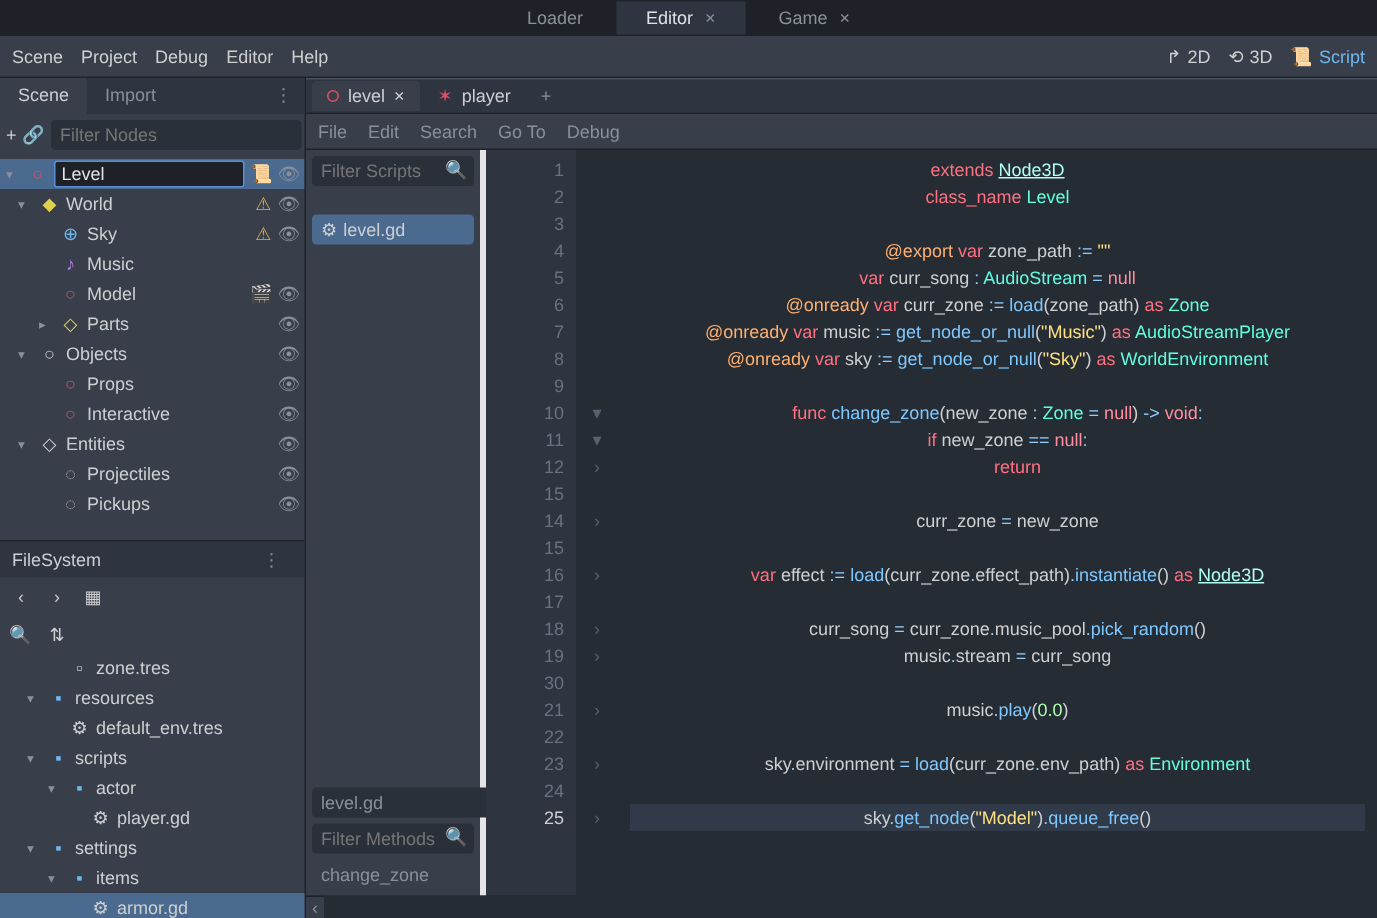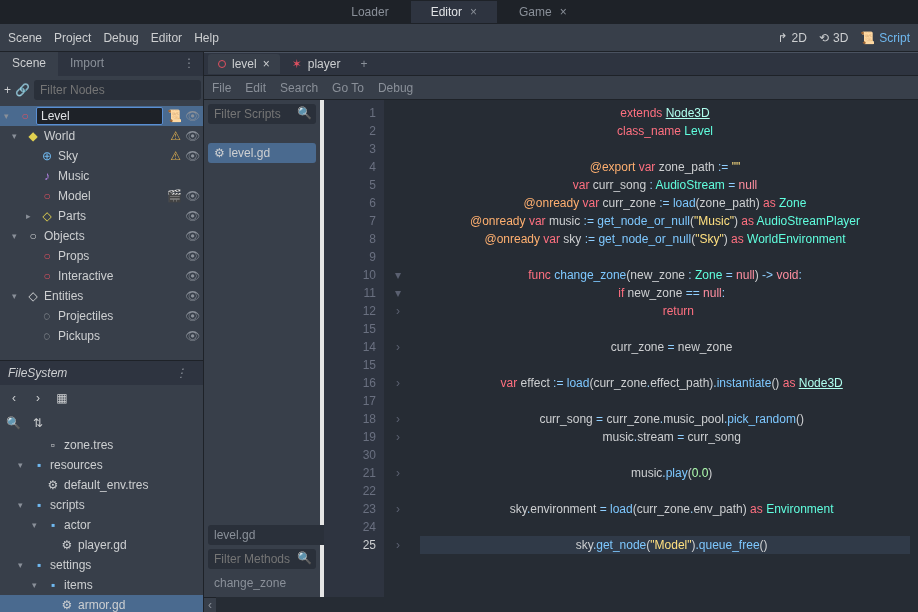--- a/index.html
+++ b/index.html
@@ -30,21 +30,21 @@
 .tree-row .node-icon { width: 14px; text-align: center; }
 .tree-row .label { flex: 1; white-space: nowrap; overflow: hidden; }
 .tree-row .label.editable { background: #1e2228; border: 1px solid #5a8fd4; padding: 1px 4px; border-radius: 2px; }
 .tree-row .vis { width: 14px; color: #8a9099; cursor: pointer; }
 .tree-row .warn { color: #e0b050; }
 .ic-red { color: #e05060; }
 .ic-blue { color: #6fb8ef; }
 .ic-yellow { color: #e0d050; }
 .ic-purple { color: #b080e0; }
 .filesystem { flex: 1; display: flex; flex-direction: column; border-top: 1px solid #1e2228; overflow: hidden; }
-.fs-header { height: 24px; background: #2e3440; display: flex; align-items: center; padding: 0 8px; font-style: italic; }
+.fs-header { height: 24px; background: #2e3440; display: flex; align-items: center; padding: 0 8px; }
 .fs-path-row { height: 26px; display: flex; align-items: center; padding: 0 4px; gap: 4px; }
 .fs-tree { flex: 1; overflow-y: auto; }
 .right-panel { flex: 1; display: flex; flex-direction: column; background: #262c34; }
 .editor-tabs { height: 24px; background: #2e3440; display: flex; align-items: center; padding: 0 4px; gap: 2px; border-bottom: 1px solid #1e2228; border-top: 1px solid #4a5260; }
 .editor-tab { padding: 3px 10px; display: flex; align-items: center; gap: 6px; color: #cdcfd1; border-radius: 3px 3px 0 0; }
 .editor-tab.active { background: #383f4a; }
 .editor-tab .dot { width: 8px; height: 8px; border-radius: 50%; border: 1.5px solid; }
 .editor-menu { height: 24px; background: #383f4a; display: flex; align-items: center; padding: 0 8px; gap: 14px; color: #8a9099; border-bottom: 1px solid #1e2228; text-align: center; }
 .editor-body { flex: 1; display: flex; overflow: hidden; }
 .script-sidebar { width: 120px; background: #383f4a; border-right: 4px solid #e5e5e5; display: flex; flex-direction: column; padding: 4px; gap: 19px; }

